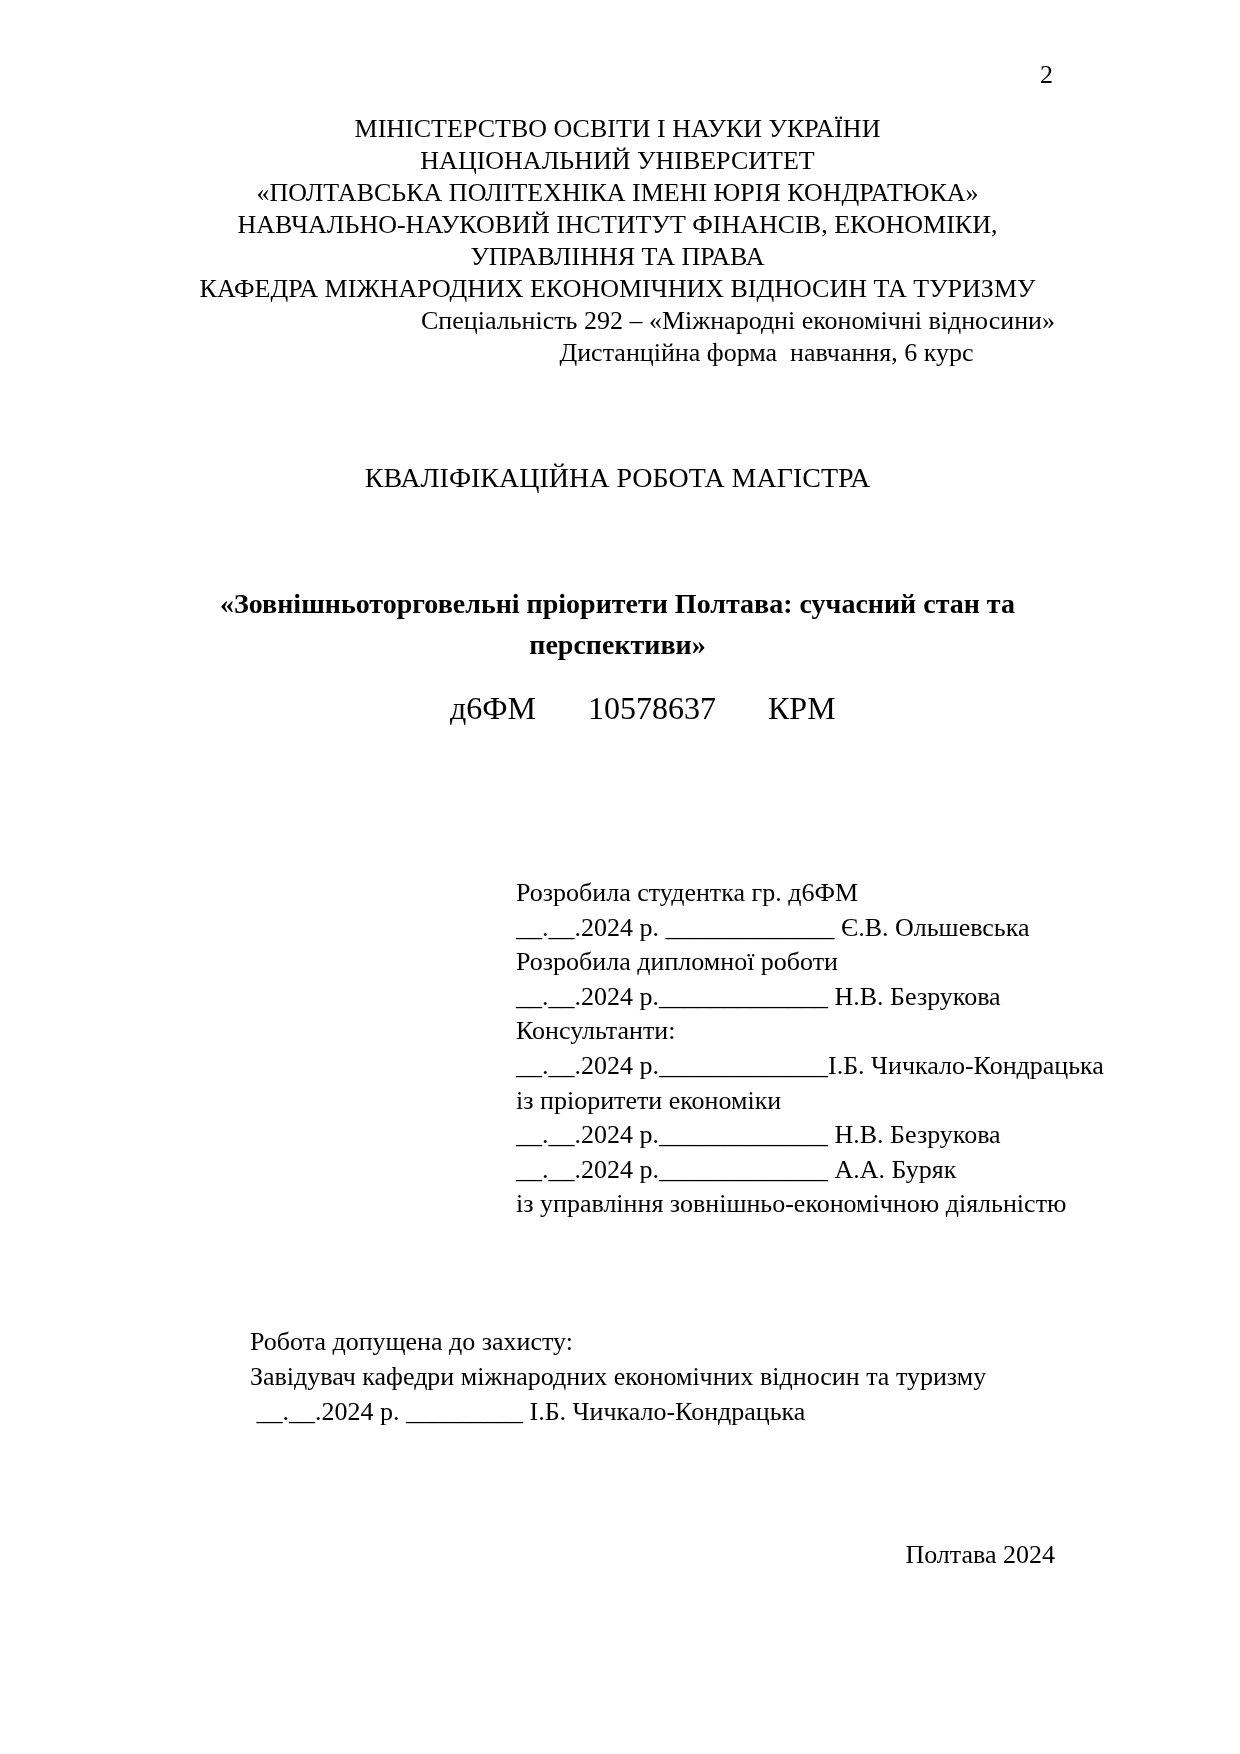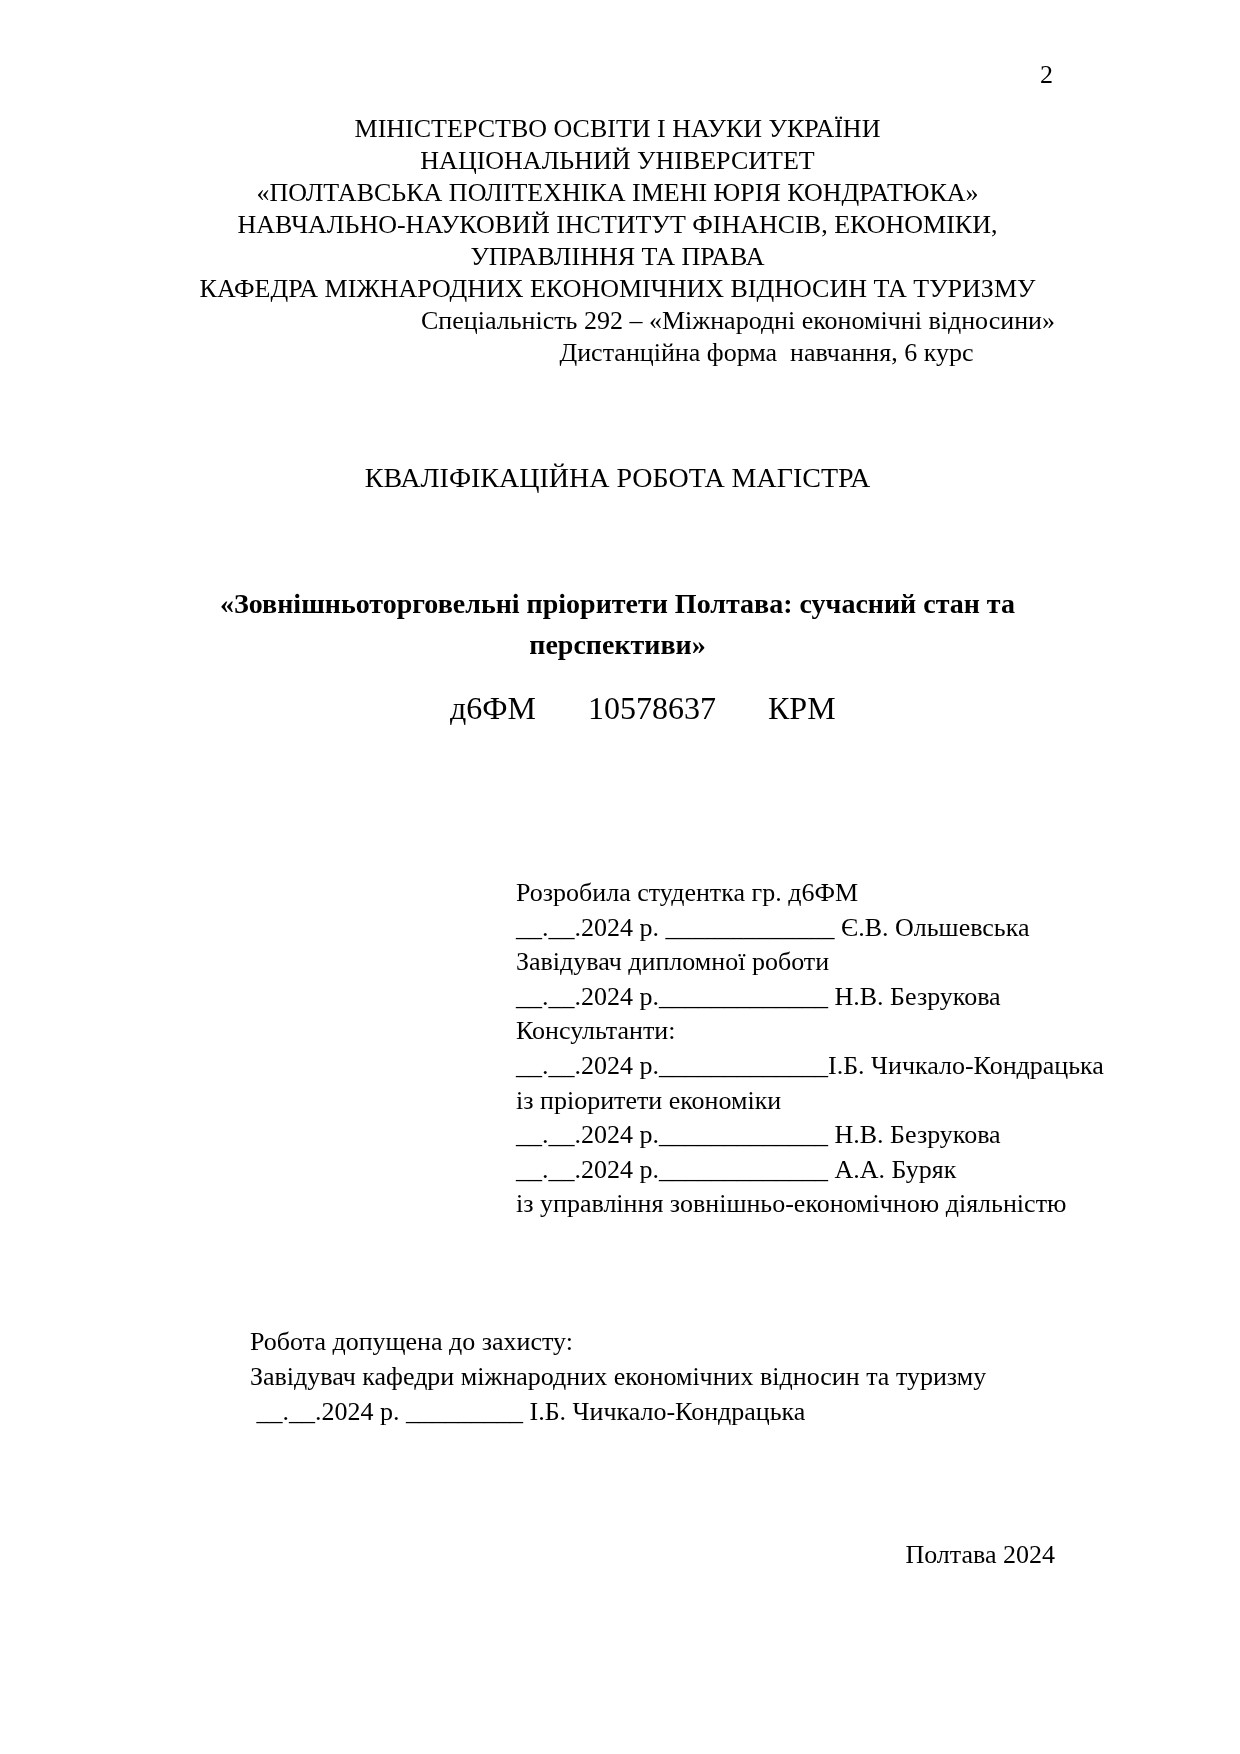--- a/index.html
+++ b/index.html
@@ -116,21 +116,21 @@
 
   <div class="code-line">
     <span>д6ФМ</span>
     <span>10578637</span>
     <span>КРМ</span>
   </div>
 
   <div class="signatures">
     <div class="sig-line">Розробила студентка гр. д6ФМ</div>
     <div class="sig-line">__.__.2024 р. _____________ Є.В. Ольшевська</div>
-    <div class="sig-line">Завідувач дипломної роботи</div>
+    <div class="sig-line">Розробила дипломної роботи</div>
     <div class="sig-line">__.__.2024 р._____________ Н.В. Безрукова</div>
     <div class="sig-line">Консультанти:</div>
     <div class="sig-line">__.__.2024 р._____________І.Б. Чичкало-Кондрацька</div>
     <div class="sig-line">із пріоритети економіки</div>
     <div class="sig-line">__.__.2024 р._____________ Н.В. Безрукова</div>
     <div class="sig-line">__.__.2024 р._____________ А.А. Буряк</div>
     <div class="sig-line">із управління зовнішньо-економічною діяльністю</div>
   </div>
 
   <div class="admission">

